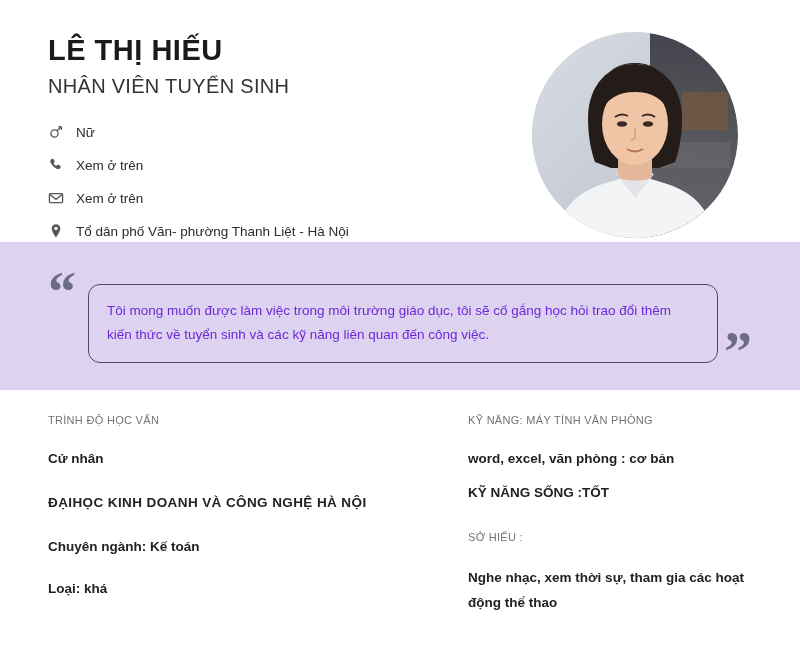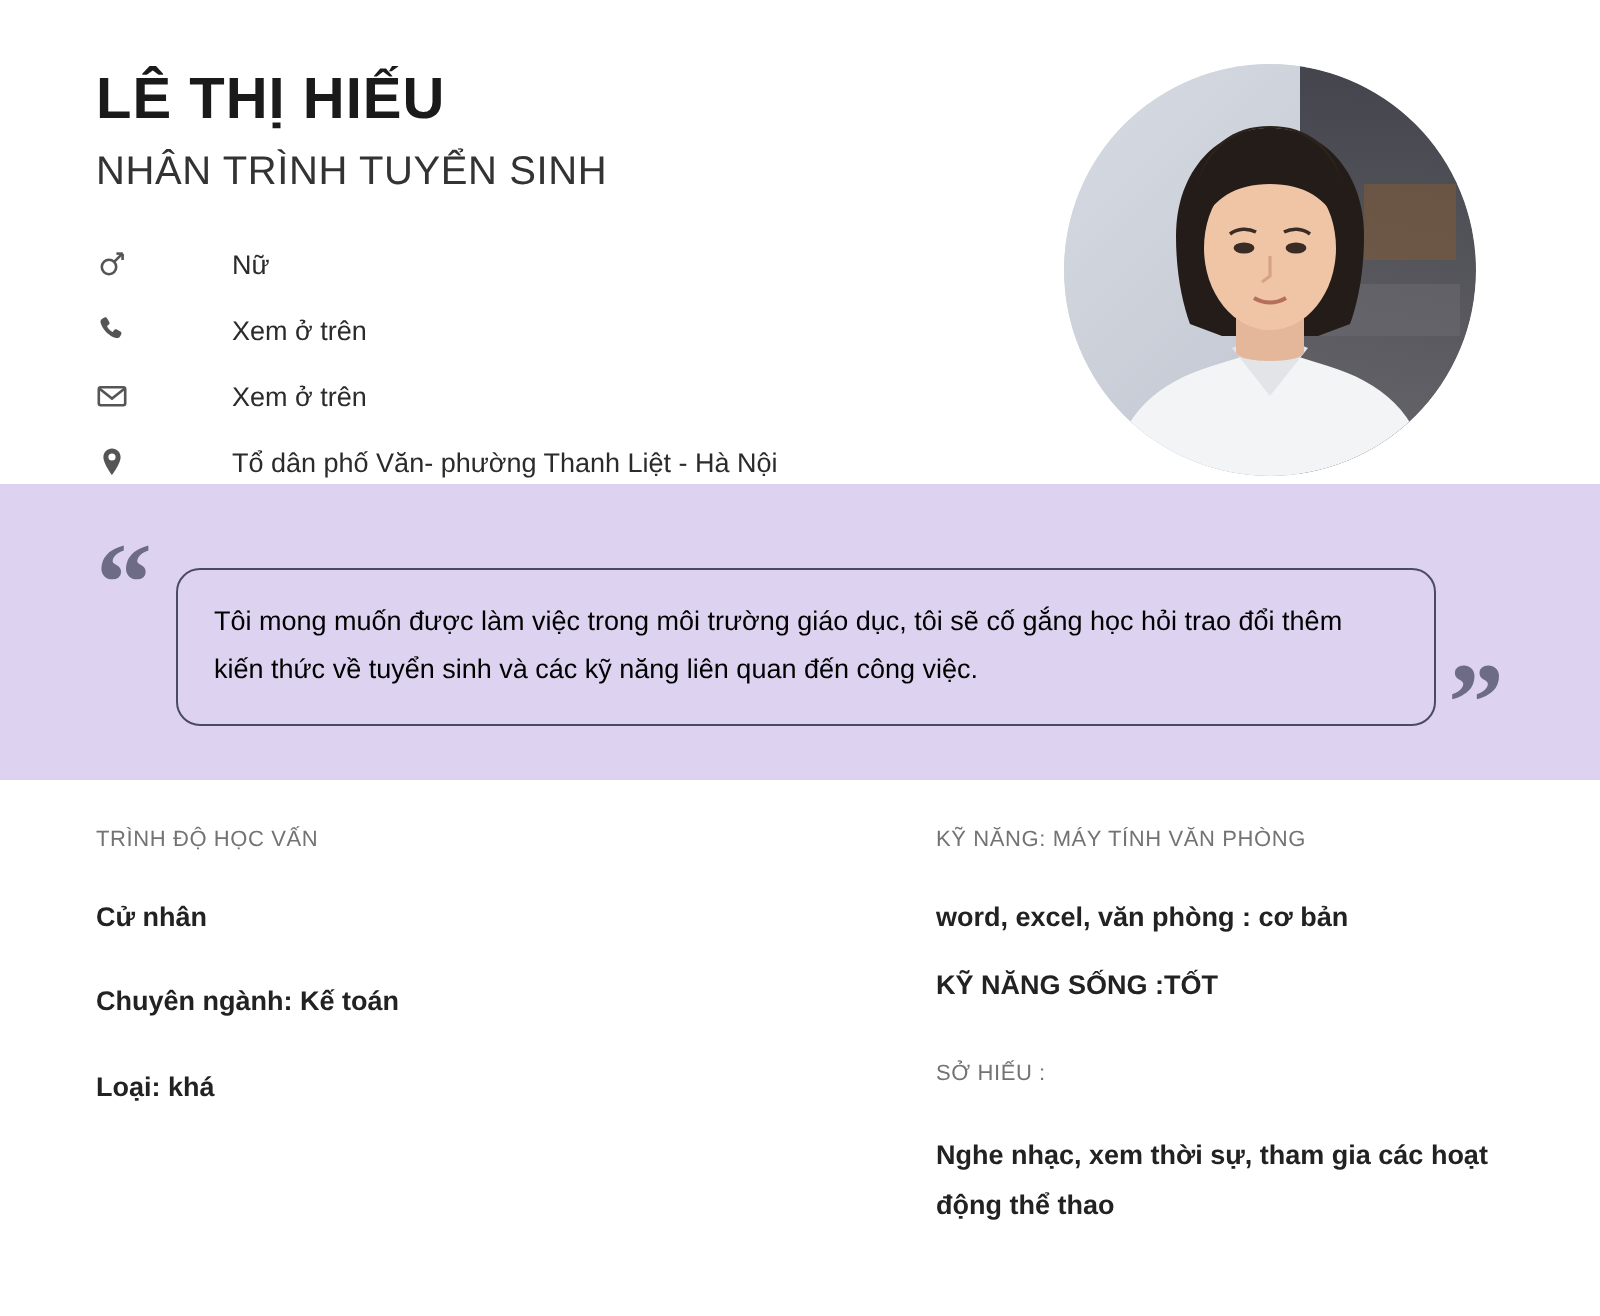--- a/index.html
+++ b/index.html
@@ -51,21 +51,20 @@
     display: flex;
     align-items: flex-start;
     margin-bottom: 13px;
     min-height: 20px;
   }
   .contact-item {
     display: flex;
     align-items: center;
     font-size: 13.5px;
     color: #2b2b2b;
-    gap: 40px;
   }
   .contact-item .ico {
     width: 22px;
     min-width: 22px;
     display: inline-flex;
     align-items: center;
     justify-content: flex-start;
     color: #555;
   }
   .contact-item .txt {
@@ -125,21 +124,21 @@
     right: 82px;
     border: 1px solid #4b4a63;
     border-radius: 12px;
     padding: 14px 18px 16px 18px;
     box-sizing: border-box;
     background: transparent;
   }
   .quote-text {
     font-size: 13.5px;
     line-height: 1.75;
-    color: #000000;
+    color: #6d28d9;
   }
 
   
   .body-cols {
     display: flex;
     padding: 24px 48px 0 48px;
     box-sizing: border-box;
   }
   .bcol {
     box-sizing: border-box;
@@ -179,21 +178,21 @@
   }
 </style>
 </head>
 <body>
 
 <div class="cv">
 
   <div class="header">
 
     <h1 class="name">LÊ THỊ HIẾU</h1>
-    <h2 class="job-title">NHÂN TRÌNH TUYỂN SINH</h2>
+    <h2 class="job-title">NHÂN VIÊN TUYỂN SINH</h2>
 
     <div class="contact-block">
 
       <div class="contact-row">
         <div class="contact-item col-left">
           <span class="ico">
             <svg width="16" height="16" viewBox="0 0 16 16" fill="none" stroke="#555" stroke-width="1.3">
               <circle cx="6.5" cy="9.5" r="3.6"></circle>
               <line x1="9.2" y1="6.8" x2="13.2" y2="2.8"></line>
               <line x1="10.2" y1="2.8" x2="13.4" y2="2.8"></line>
@@ -292,20 +291,21 @@
       <div class="quote-text">Tôi mong muốn được làm việc trong môi trường giáo dục, tôi sẽ cố gắng học hỏi trao đổi thêm kiến thức về tuyển sinh và các kỹ năng liên quan đến công việc.</div>
     </div>
     <span class="quote-mark quote-close">”</span>
   </div>
 
   <div class="body-cols">
 
     <div class="bcol left">
       <div class="sec-title">TRÌNH ĐỘ HỌC VẤN</div>
       <div class="line">Cử nhân</div>
+      <div class="line edu-school spaced">ĐẠIHỌC KINH DOANH VÀ   CÔNG NGHỆ HÀ NỘI</div>
       <div class="line">Chuyên ngành: Kế toán</div>
       <div class="line">Loại: khá</div>
     </div>
 
     <div class="bcol right">
       <div class="sec-title">KỸ NĂNG: MÁY TÍNH VĂN PHÒNG</div>
       <div class="line tight">word, excel, văn phòng : cơ bản</div>
       <div class="line tight">KỸ NĂNG SỐNG :TỐT</div>
 
       <div class="sec-title second">SỞ HIẾU :</div>

